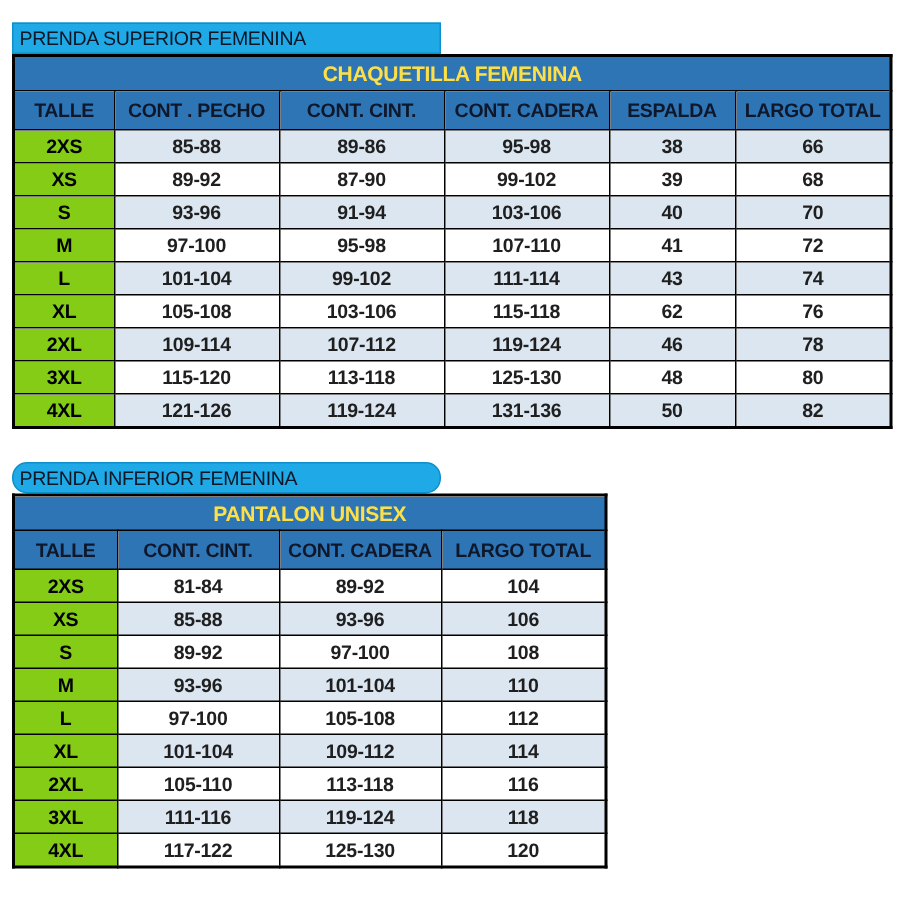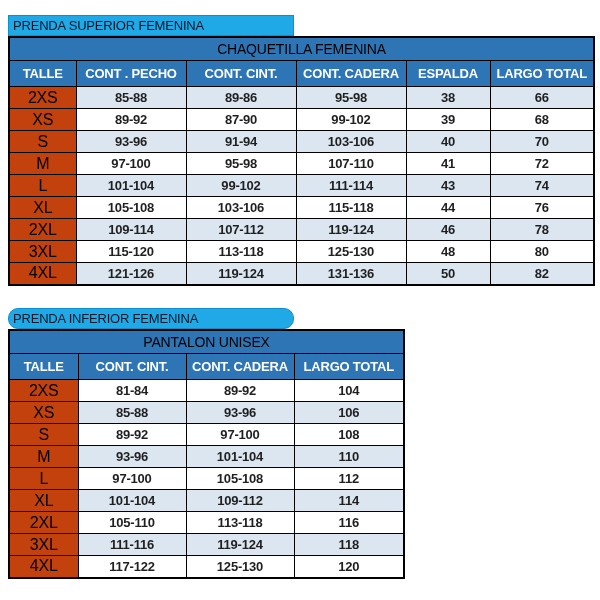--- a/index.html
+++ b/index.html
@@ -47,40 +47,40 @@
     border: 1px solid #000000;
     text-align: center;
     vertical-align: middle;
     padding: 0;
     overflow: hidden;
     white-space: nowrap;
     letter-spacing: -0.2px;
   }
   tr.title-row th {
     background: #2e75b6;
-    color: #000000;
+    color: #fde047;
     font-size: 14px;
-    font-weight: normal;
+    font-weight: bold;
     height: 22px;
   }
   tr.header-row th {
     background: #2e75b6;
-    color: #ffffff;
+    color: #0f172a;
     font-size: 13px;
     font-weight: bold;
     height: 25px;
     margin-top: 34px;
   }
   tbody tr { height: 22px; background: #ffffff; }
   tbody tr.shaded td { background: #dce6f1; }
   tbody th {
-    background: #c2410c;
+    background: #84cc16;
     color: #000000;
-    font-size: 16px;
-    font-weight: normal;
+    font-size: 13px;
+    font-weight: bold;
   }
   tbody td {
     color: #1f1f1f;
     font-size: 13px;
     font-weight: bold;
   }
   .note {
     position: absolute;
     left: 413px;
     top: 505px;
@@ -158,21 +158,21 @@
           <td>99-102</td>
           <td>111-114</td>
           <td>43</td>
           <td>74</td>
         </tr>
         <tr>
           <th>XL</th>
           <td>105-108</td>
           <td>103-106</td>
           <td>115-118</td>
-          <td>44</td>
+          <td>62</td>
           <td>76</td>
         </tr>
         <tr class="shaded">
           <th>2XL</th>
           <td>109-114</td>
           <td>107-112</td>
           <td>119-124</td>
           <td>46</td>
           <td>78</td>
         </tr>

